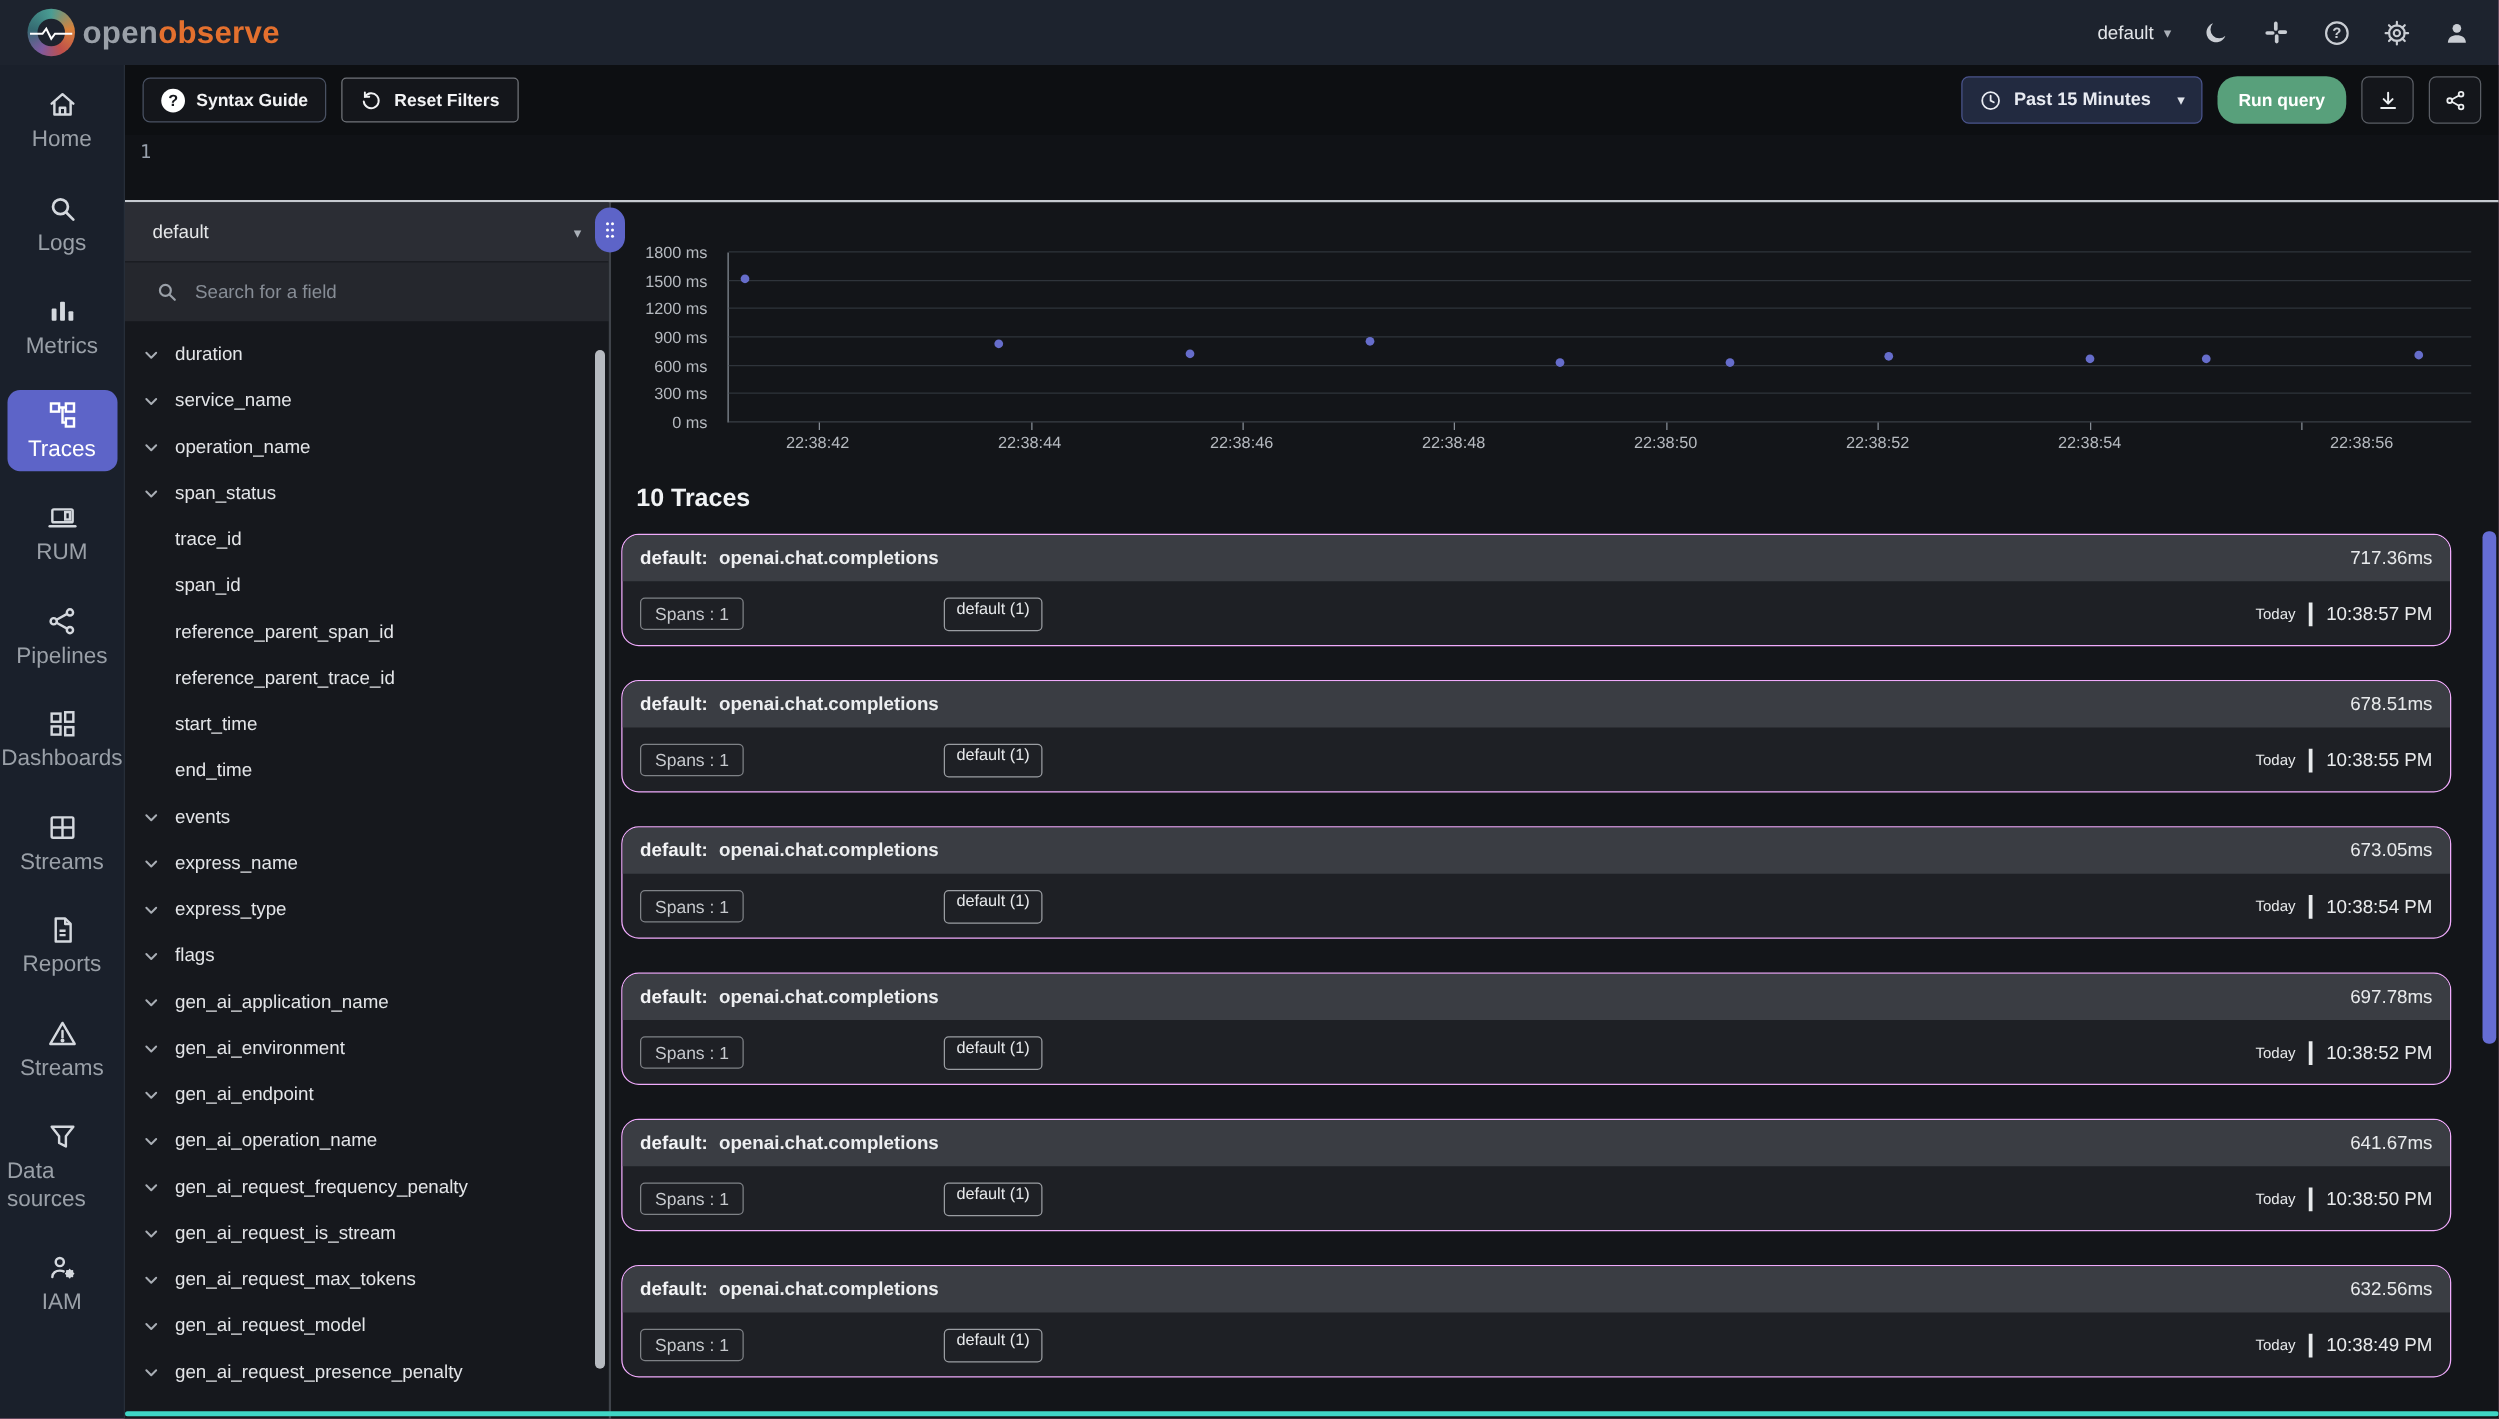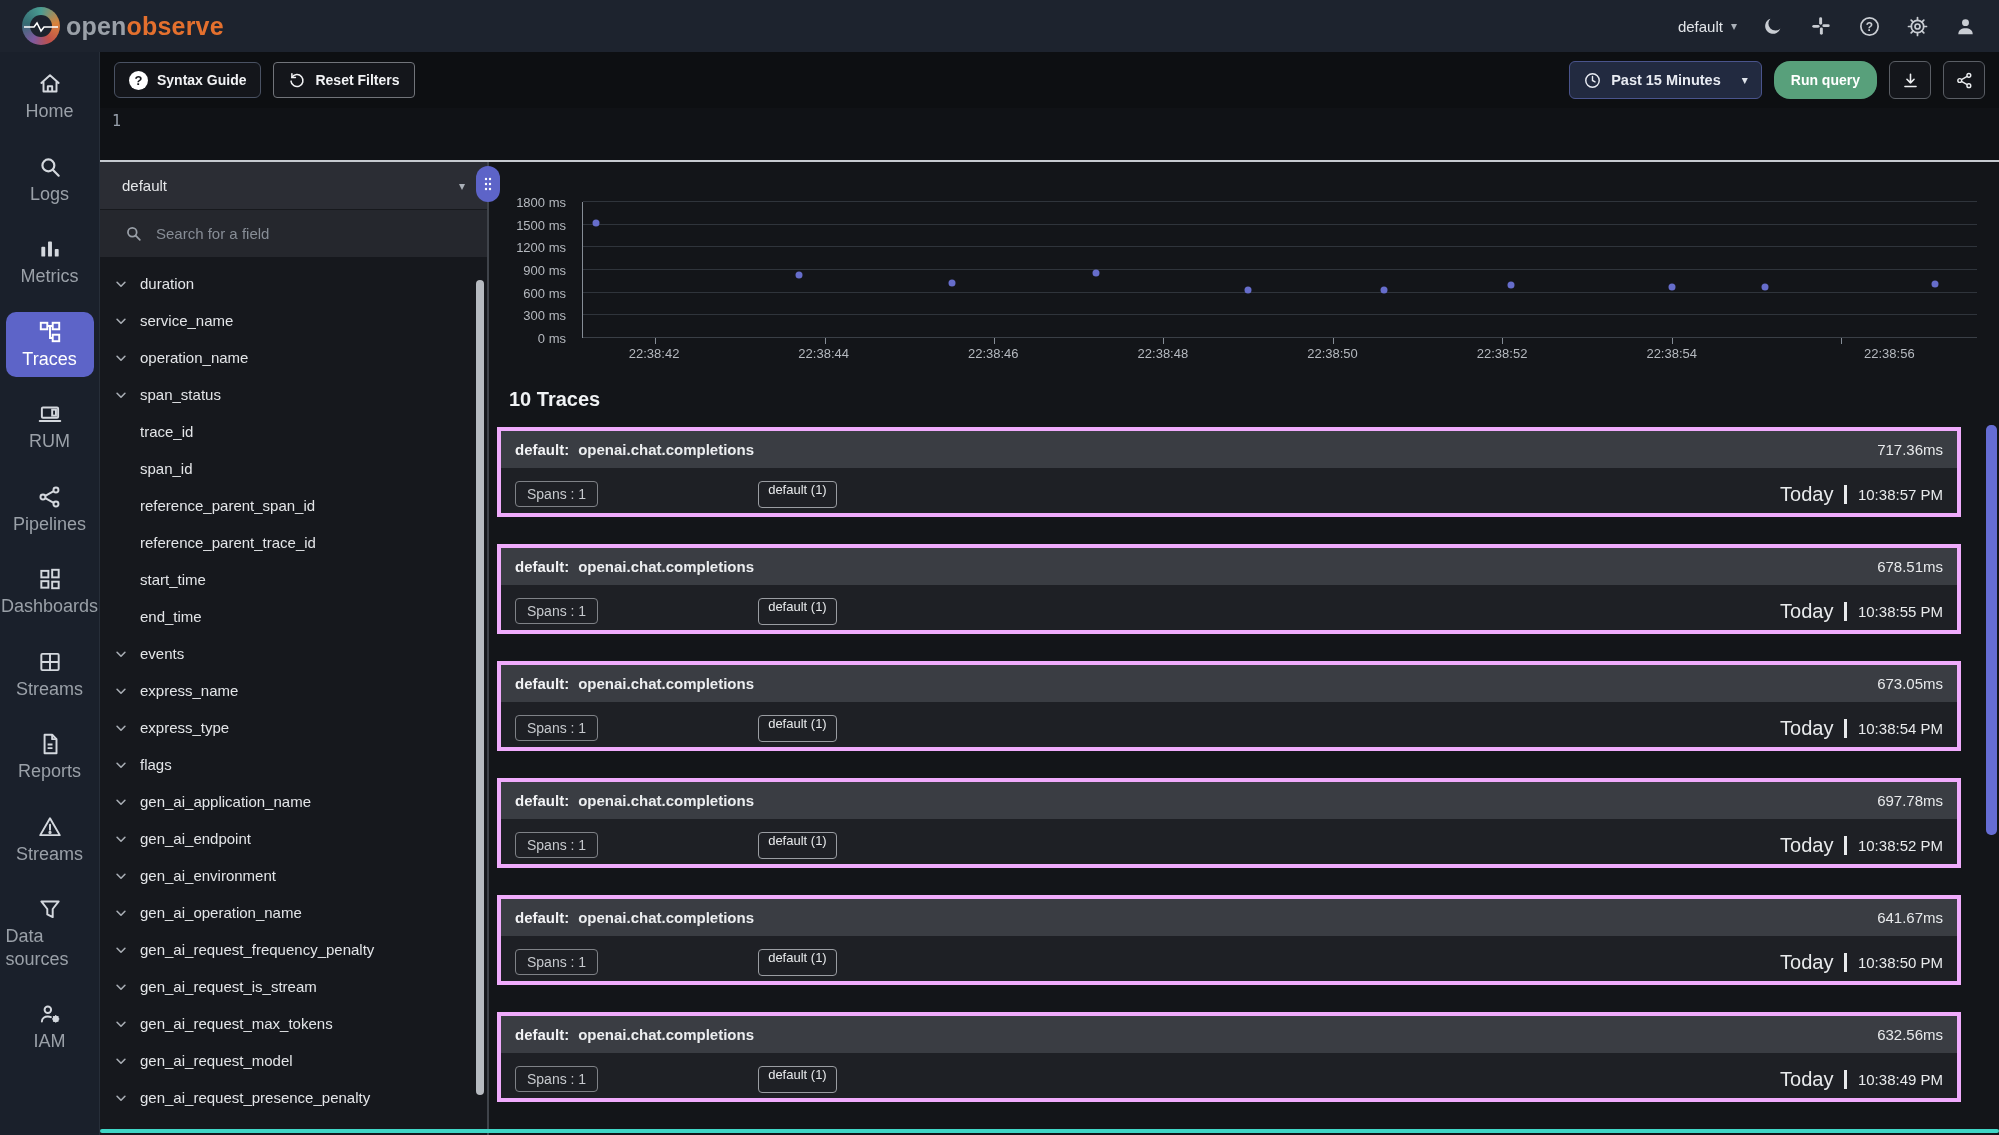--- a/index.html
+++ b/index.html
@@ -78,32 +78,32 @@
   .y-labels { position:absolute; left:0; top:40px; width:85px; height:136px; }
   .y-tick-label { position:absolute; right:8px; transform:translateY(50%); font-size:13px; color:#b5b9bf; }
   .x-tick { position:absolute; bottom:-6px; width:1px; height:6px; background:#868d96; }
   .x-labels { position:absolute; left:93px; right:22px; top:184px; height:18px; }
   .x-tick-label { position:absolute; transform:translateX(-50%); font-size:13px; color:#b5b9bf; white-space:nowrap; }
   .chart-dot { position:absolute; width:7px; height:7px; border-radius:50%; transform:translate(-50%,50%); cursor:pointer; }
 
   
   .traces-heading { margin:14px 0 0 20px; font-size:20px; font-weight:700; color:#f0f2f4; }
   .trace-list { margin:16px 8px 0 8px; padding-right:30px; }
-  .trace-card { height:90px; border:4px solid #f0abfc; border-radius:0; background:#1e2025; margin-bottom:27px; overflow:hidden; cursor:pointer; }
+  .trace-card { height:90px; border:1px solid #f0abfc; border-radius:14px; background:#1e2025; margin-bottom:27px; overflow:hidden; cursor:pointer; }
   .trace-card-header { height:37px; background:#3a3d43; display:flex; align-items:center; padding:0 14px; }
   .trace-stream { font-size:15px; font-weight:700; color:#f2f3f5; }
   .trace-op { font-size:15px; font-weight:700; color:#eceef0; margin-left:9px; }
   .trace-duration { margin-left:auto; font-size:15px; color:#e8eaec; }
   .trace-card-body { height:52px; display:flex; align-items:center; padding:0 14px; }
   .spans-chip { border:1px solid #7f8287; border-radius:4px; padding:4px 11px; font-size:14px; color:#c6c9cd; }
   .stream-chip { display:flex; align-items:stretch; border:1px solid #9a9da2; border-radius:4px; overflow:hidden; margin-left:160px; height:27px;flex-direction:column; }
   .stream-chip-color { width:11px; background:#c08a52; }
   .stream-chip-label { display:flex; align-items:center; padding:0 9px; font-size:13px; color:#e8eaec; }
   .trace-time { margin-left:auto; display:flex; align-items:center; }
-  .trace-day { font-size:20px; color:#e8eaec; }
+  .trace-day { font-size:12px; color:#e8eaec; }
   .time-divider { width:2.5px; height:19px; background:#e8eaec; margin:0 11px; }
   .trace-clock { font-size:15px; color:#e8eaec; }
 
   .traces-scrollbar { position:absolute; right:2px; top:263px; width:11px; height:410px; border-radius:5px; background:#666dd4; cursor:pointer; }
   .bottom-scroll { position:absolute; left:0; right:0; bottom:2px; height:4px; border-radius:2px; background:#3fd6c6; cursor:pointer; }
 </style>
 </head>
 <body>
 
 <div id="app">
@@ -450,30 +450,30 @@
               </span>
               <span class="field-name">gen_ai_application_name</span>
             </div>
 
             <div class="field-row">
               <span class="field-chevron">
                 <svg width="14" height="14" viewBox="0 0 16 16" fill="none" stroke="currentColor" stroke-width="1.8" stroke-linecap="round" stroke-linejoin="round">
                   <polyline points="3.5,6 8,10.5 12.5,6"></polyline>
                 </svg>
               </span>
+              <span class="field-name">gen_ai_environment</span>
+            </div>
+
+            <div class="field-row">
+              <span class="field-chevron">
+                <svg width="14" height="14" viewBox="0 0 16 16" fill="none" stroke="currentColor" stroke-width="1.8" stroke-linecap="round" stroke-linejoin="round">
+                  <polyline points="3.5,6 8,10.5 12.5,6"></polyline>
+                </svg>
+              </span>
               <span class="field-name">gen_ai_endpoint</span>
-            </div>
-
-            <div class="field-row">
-              <span class="field-chevron">
-                <svg width="14" height="14" viewBox="0 0 16 16" fill="none" stroke="currentColor" stroke-width="1.8" stroke-linecap="round" stroke-linejoin="round">
-                  <polyline points="3.5,6 8,10.5 12.5,6"></polyline>
-                </svg>
-              </span>
-              <span class="field-name">gen_ai_environment</span>
             </div>
 
             <div class="field-row">
               <span class="field-chevron">
                 <svg width="14" height="14" viewBox="0 0 16 16" fill="none" stroke="currentColor" stroke-width="1.8" stroke-linecap="round" stroke-linejoin="round">
                   <polyline points="3.5,6 8,10.5 12.5,6"></polyline>
                 </svg>
               </span>
               <span class="field-name">gen_ai_operation_name</span>
             </div>

